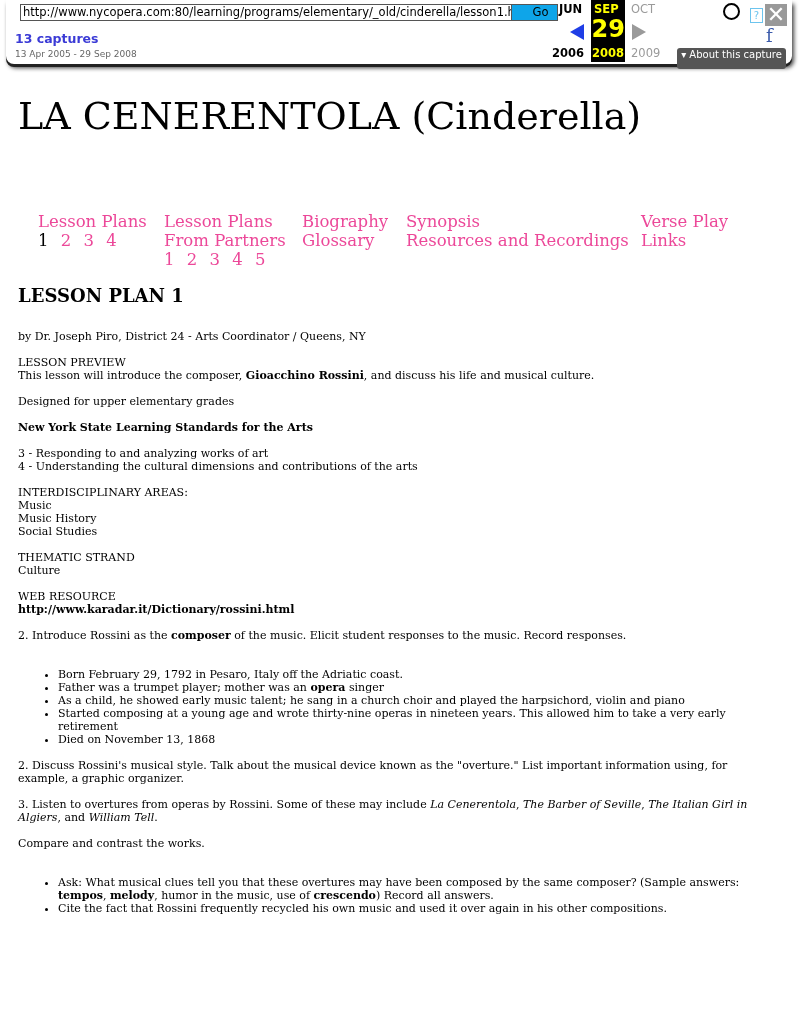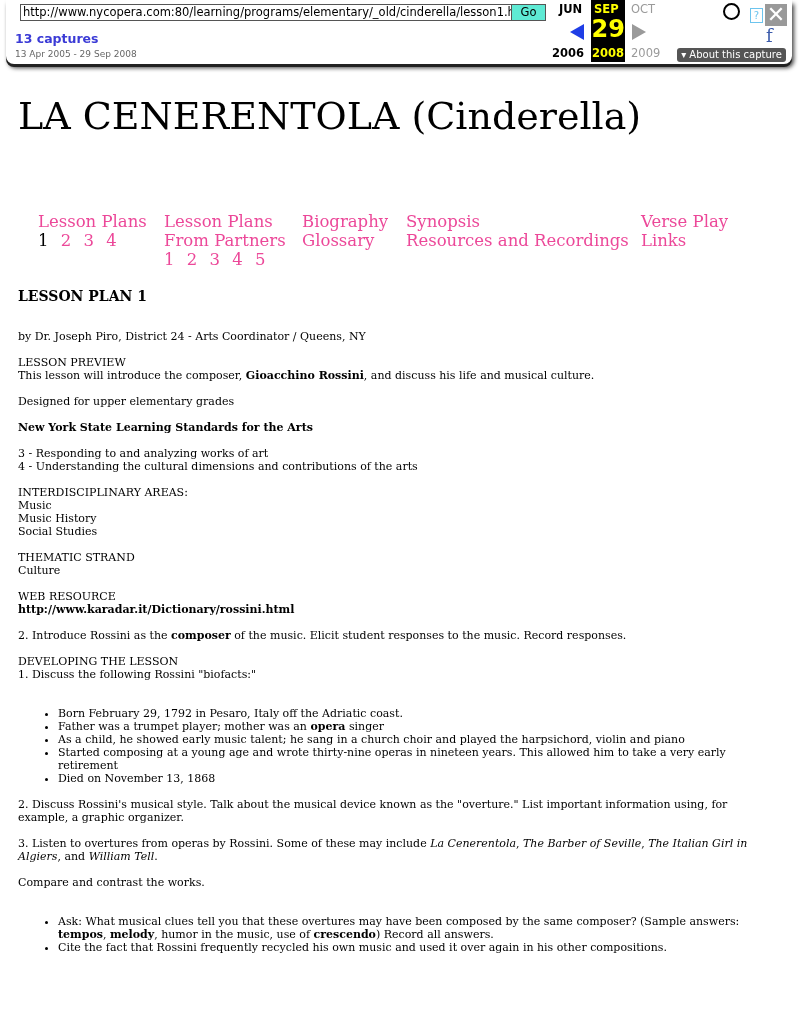--- a/index.html
+++ b/index.html
@@ -1,44 +1,44 @@
 <!DOCTYPE html>
 <html><head>
 <meta charset="utf-8">
 <style>
   html, body { margin:0; padding:0; background:#fff; }
   body { width:800px; height:1024px; overflow:hidden; position:relative; font-family:"DejaVu Serif", serif; color:#000; }
 
   
   .wb { position:absolute; left:6px; top:0; width:786px; height:64px; background:#fff; border:0; border-radius:0 0 8px 8px; box-shadow:0 3px 0 #222, 2px 4px 4px #444; }
   .wb-url { position:absolute; left:14px; top:4px; width:490px; height:15px; border:1px solid #555; font-family:"DejaVu Sans", sans-serif; font-size:11.5px; line-height:15px; padding:0 2px; white-space:nowrap; overflow:hidden; color:#000; }
-  .wb-go { position:absolute; left:505px; top:4px; width:33px; height:15px; border:1px solid #555; background:#5eead4; font-family:"DejaVu Sans", sans-serif; font-size:11.5px; line-height:15px; text-align:center; }
+  .wb-go { position:absolute; left:505px; top:4px; width:33px; height:15px; border:1px solid #555; background:#0ea5e9; font-family:"DejaVu Sans", sans-serif; font-size:11.5px; line-height:15px; text-align:center;padding-left:12px; }
   .wb-captures { position:absolute; left:9px; top:31px; font-family:"DejaVu Sans", sans-serif; font-weight:bold; font-size:12.5px; color:#3b3bd6; }
   .wb-range { position:absolute; left:9px; top:49px; font-family:"DejaVu Sans", sans-serif; font-size:9px; color:#666; }
   .wb-month { position:absolute; top:2px; font-family:"DejaVu Sans", sans-serif; font-size:11.5px; font-weight:bold; }
   .wb-year { position:absolute; top:46px; font-family:"DejaVu Sans", sans-serif; font-size:11.5px; font-weight:bold; }
   .wb-cur { position:absolute; left:585px; top:0; width:34px; height:62px; background:#000; }
   .wb-day { position:absolute; left:585px; top:15px; width:34px; text-align:right; font-family:"DejaVu Sans", sans-serif; font-size:24px; font-weight:bold; color:#ffff00; }
   .wb-prev { position:absolute; left:564px; top:24px; width:0; height:0; border-top:8px solid transparent; border-bottom:8px solid transparent; border-right:14px solid #1f3ee6; }
   .wb-next { position:absolute; left:626px; top:24px; width:0; height:0; border-top:8px solid transparent; border-bottom:8px solid transparent; border-left:14px solid #9a9a9a; }
-  .wb-about { position:absolute; left:671px; top:48px; width:109px; height:14px; background:#555; color:#fff; border-radius:3px; font-family:"DejaVu Sans", sans-serif; font-size:10px; line-height:14px; text-align:center; white-space:nowrap; }
+  .wb-about { position:absolute; left:671px; top:48px; width:109px; height:21px; background:#555; color:#fff; border-radius:3px; font-family:"DejaVu Sans", sans-serif; font-size:10px; line-height:14px; text-align:center; white-space:nowrap; }
   .wb-circle { position:absolute; left:717px; top:3px; width:13px; height:13px; border:2px solid #000; border-radius:50%; }
   .wb-help { position:absolute; left:744px; top:8px; width:11px; height:13px; border:1px solid #6cc4ee; color:#6cc4ee; font-family:"DejaVu Sans", sans-serif; font-size:10px; line-height:13px; text-align:center; }
   .wb-close { position:absolute; left:759px; top:4px; width:22px; height:22px; background:#999; color:#fff; font-family:"DejaVu Sans", sans-serif; font-size:22px; font-weight:bold; line-height:22px; text-align:center; }
   .wb-fb { position:absolute; left:760px; top:25px; color:#3b5bab; font-family:"DejaVu Serif", serif; font-size:18px; }
 
   
   .title { position:absolute; left:18px; top:94px; font-size:38px; font-weight:normal; margin:0; }
   .nav { position:absolute; top:212px; font-size:16.5px; line-height:19px; color:#f26a1b; }
   .nav a, .nav span { color:#ec4899; text-decoration:none; white-space:nowrap; }
   .nav .num { margin-right:7px; }
   .nav .num.current { color:#000; }
   .content { position:absolute; left:18px; top:288px; width:745px; font-size:11px; line-height:13px; }
   .content p { margin:0 0 13px 0; }
-  .content h2 { font-size:14px; font-weight:bold; margin:0 0 13px 0; line-height:16px; }
+  .content h2 { font-size:18px; font-weight:bold; margin:0 0 13px 0; line-height:16px; }
   .content ul { margin:0 0 13px 0; padding-left:40px; list-style:disc; }
   .content li { margin:0; }
   .gap { height:13px; }
 </style>
 </head>
 <body>
 
 <div class="wb">
   <div class="wb-url">http://www.nycopera.com:80/learning/programs/elementary/_old/cinderella/lesson1.html</div>
   <div class="wb-go">Go</div>
@@ -141,24 +141,20 @@
   <p>
     <span>WEB RESOURCE</span><br>
     <b>http://www.karadar.it/Dictionary/rossini.html</b>
   </p>
 
 
   <p>
     <span>2. Introduce Rossini as the </span><b>composer</b><span> of the music. Elicit student responses to the music. Record responses.</span>
   </p>
 
-  <p>
-    <span>DEVELOPING THE LESSON</span><br>
-    <span>1. Discuss the following Rossini "biofacts:"</span>
-  </p>
 
   <div class="gap"></div>
 
   <ul>
     <li>Born February 29, 1792 in Pesaro, Italy off the Adriatic coast.</li>
     <li><span>Father was a trumpet player; mother was an </span><b>opera</b><span> singer</span></li>
     <li>As a child, he showed early music talent; he sang in a church choir and played the harpsichord, violin and piano</li>
     <li>Started composing at a young age and wrote thirty-nine operas in nineteen years. This allowed him to take a very early retirement</li>
     <li>Died on November 13, 1868</li>
   </ul>

